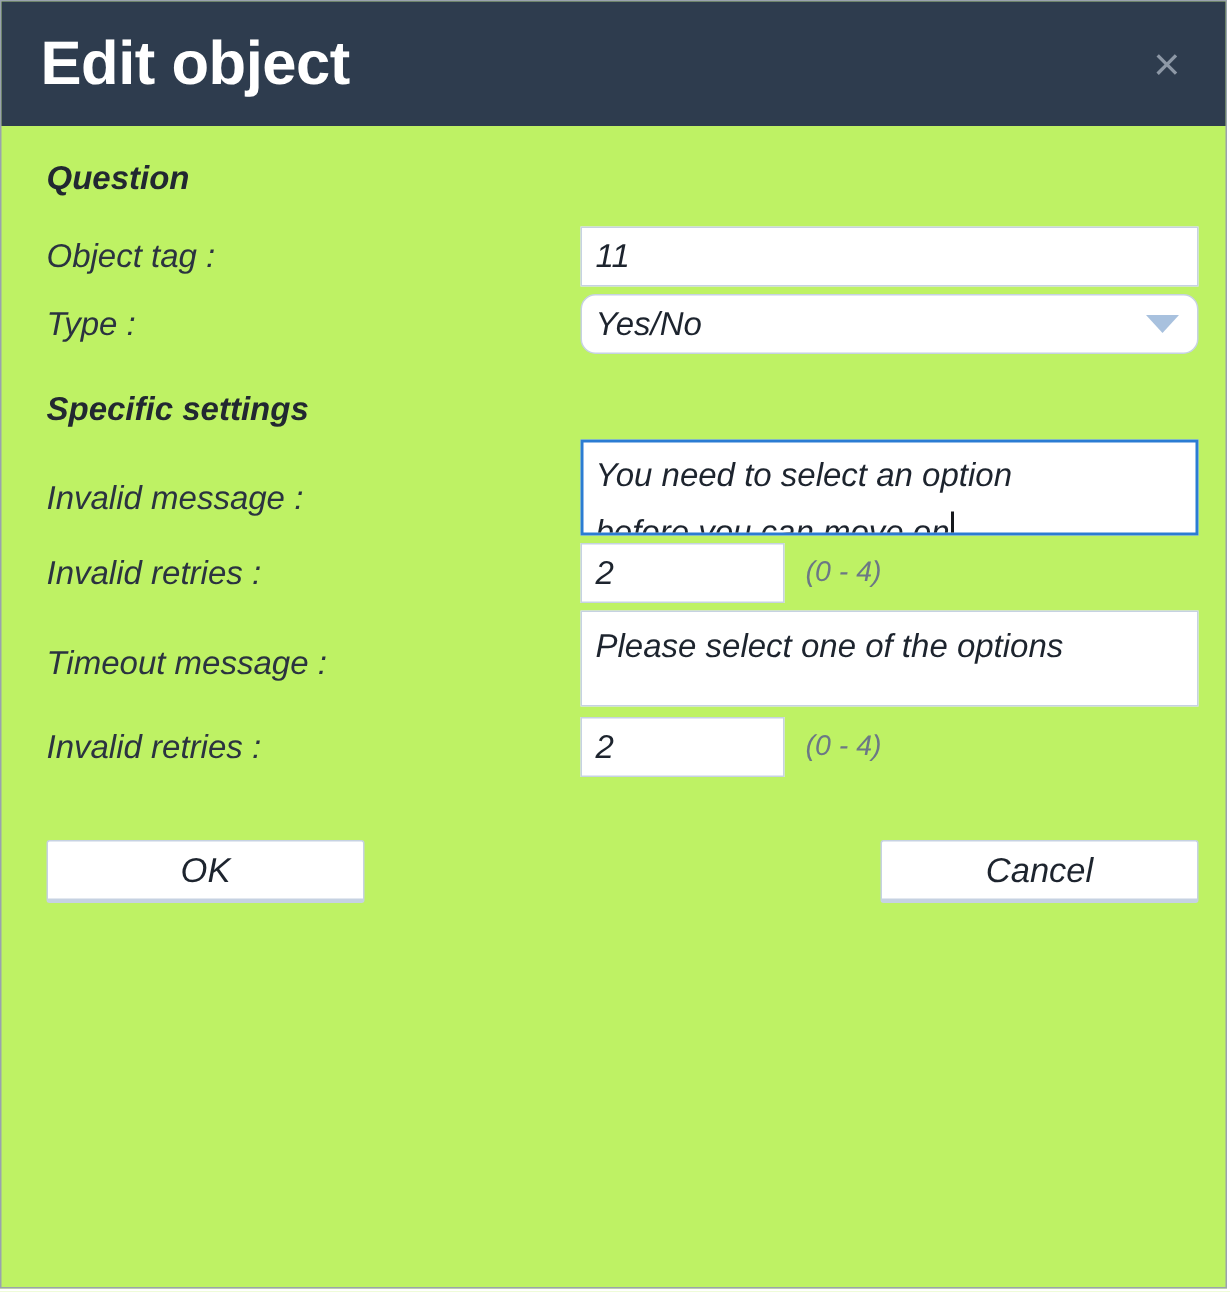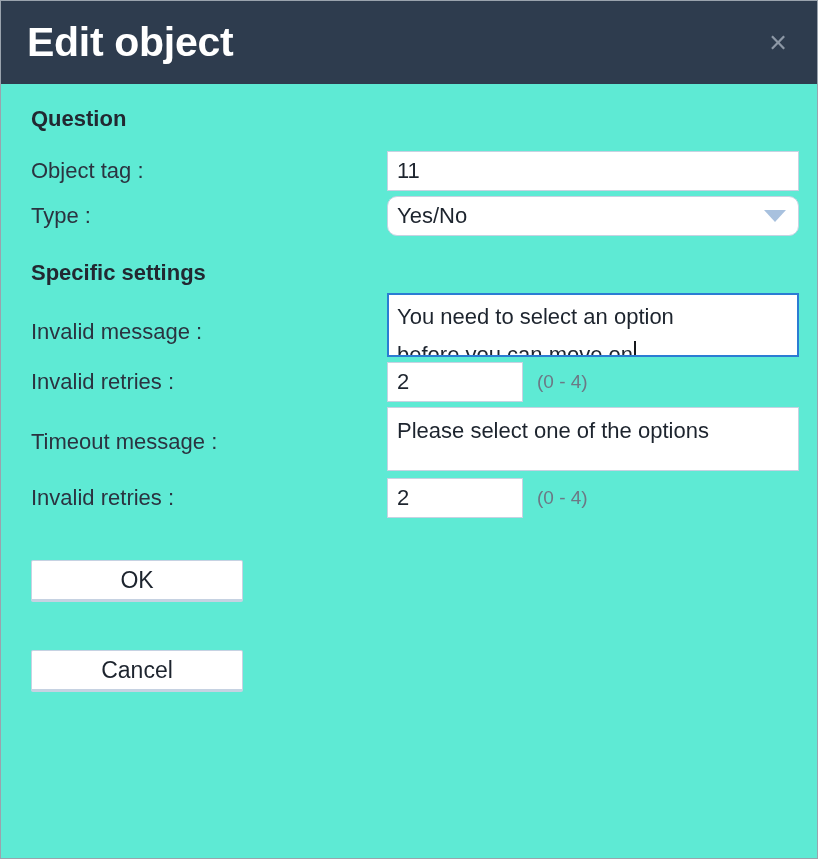--- a/index.html
+++ b/index.html
@@ -12,21 +12,21 @@
     width: 820px;
     height: 861px;
     overflow: hidden;
   }
 
   .dialog {
     position: relative;
     width: 818px;
     height: 859px;
     border: 1px solid #9aa3ad;
-    background: #5eead4;
+    background: #bef264;
     box-sizing: border-box;
     display: flex;
     flex-direction: column;
   }
 
   
   .titlebar {
     height: 83px;
     background: #2e3c4e;
     display: flex;
@@ -51,20 +51,21 @@
     padding: 4px 8px;
     font-weight: 400;
   }
 
   
   .body {
     flex: 1;
     padding: 22px 18px 0 30px;
     box-sizing: border-box;
     position: relative;
+    font-style: italic;
   }
 
   .section-title {
     font-size: 22px;
     font-weight: bold;
     color: #222831;
     margin: 0 0 4px 0;
   }
   .section-title.specific {
     margin-top: 2px;
@@ -176,21 +177,20 @@
   .r-timeout { margin-top: 5px; }
   .spacer-specific { height: 22px; }
 
   
   .footer {
     display: flex;
     justify-content: space-between;
     gap: 48px;
     padding: 30px 0 0 0;
     margin-top: 12px;
-    flex-direction: column;
   }
   .btn {
     width: 212px;
     height: 42px;
     background: #ffffff;
     border: 1px solid #c6d2e2;
     border-bottom: 3px solid #c6d2e2;
     border-radius: 2px;
     font-family: "Liberation Sans", sans-serif;
     font-size: 23px;

